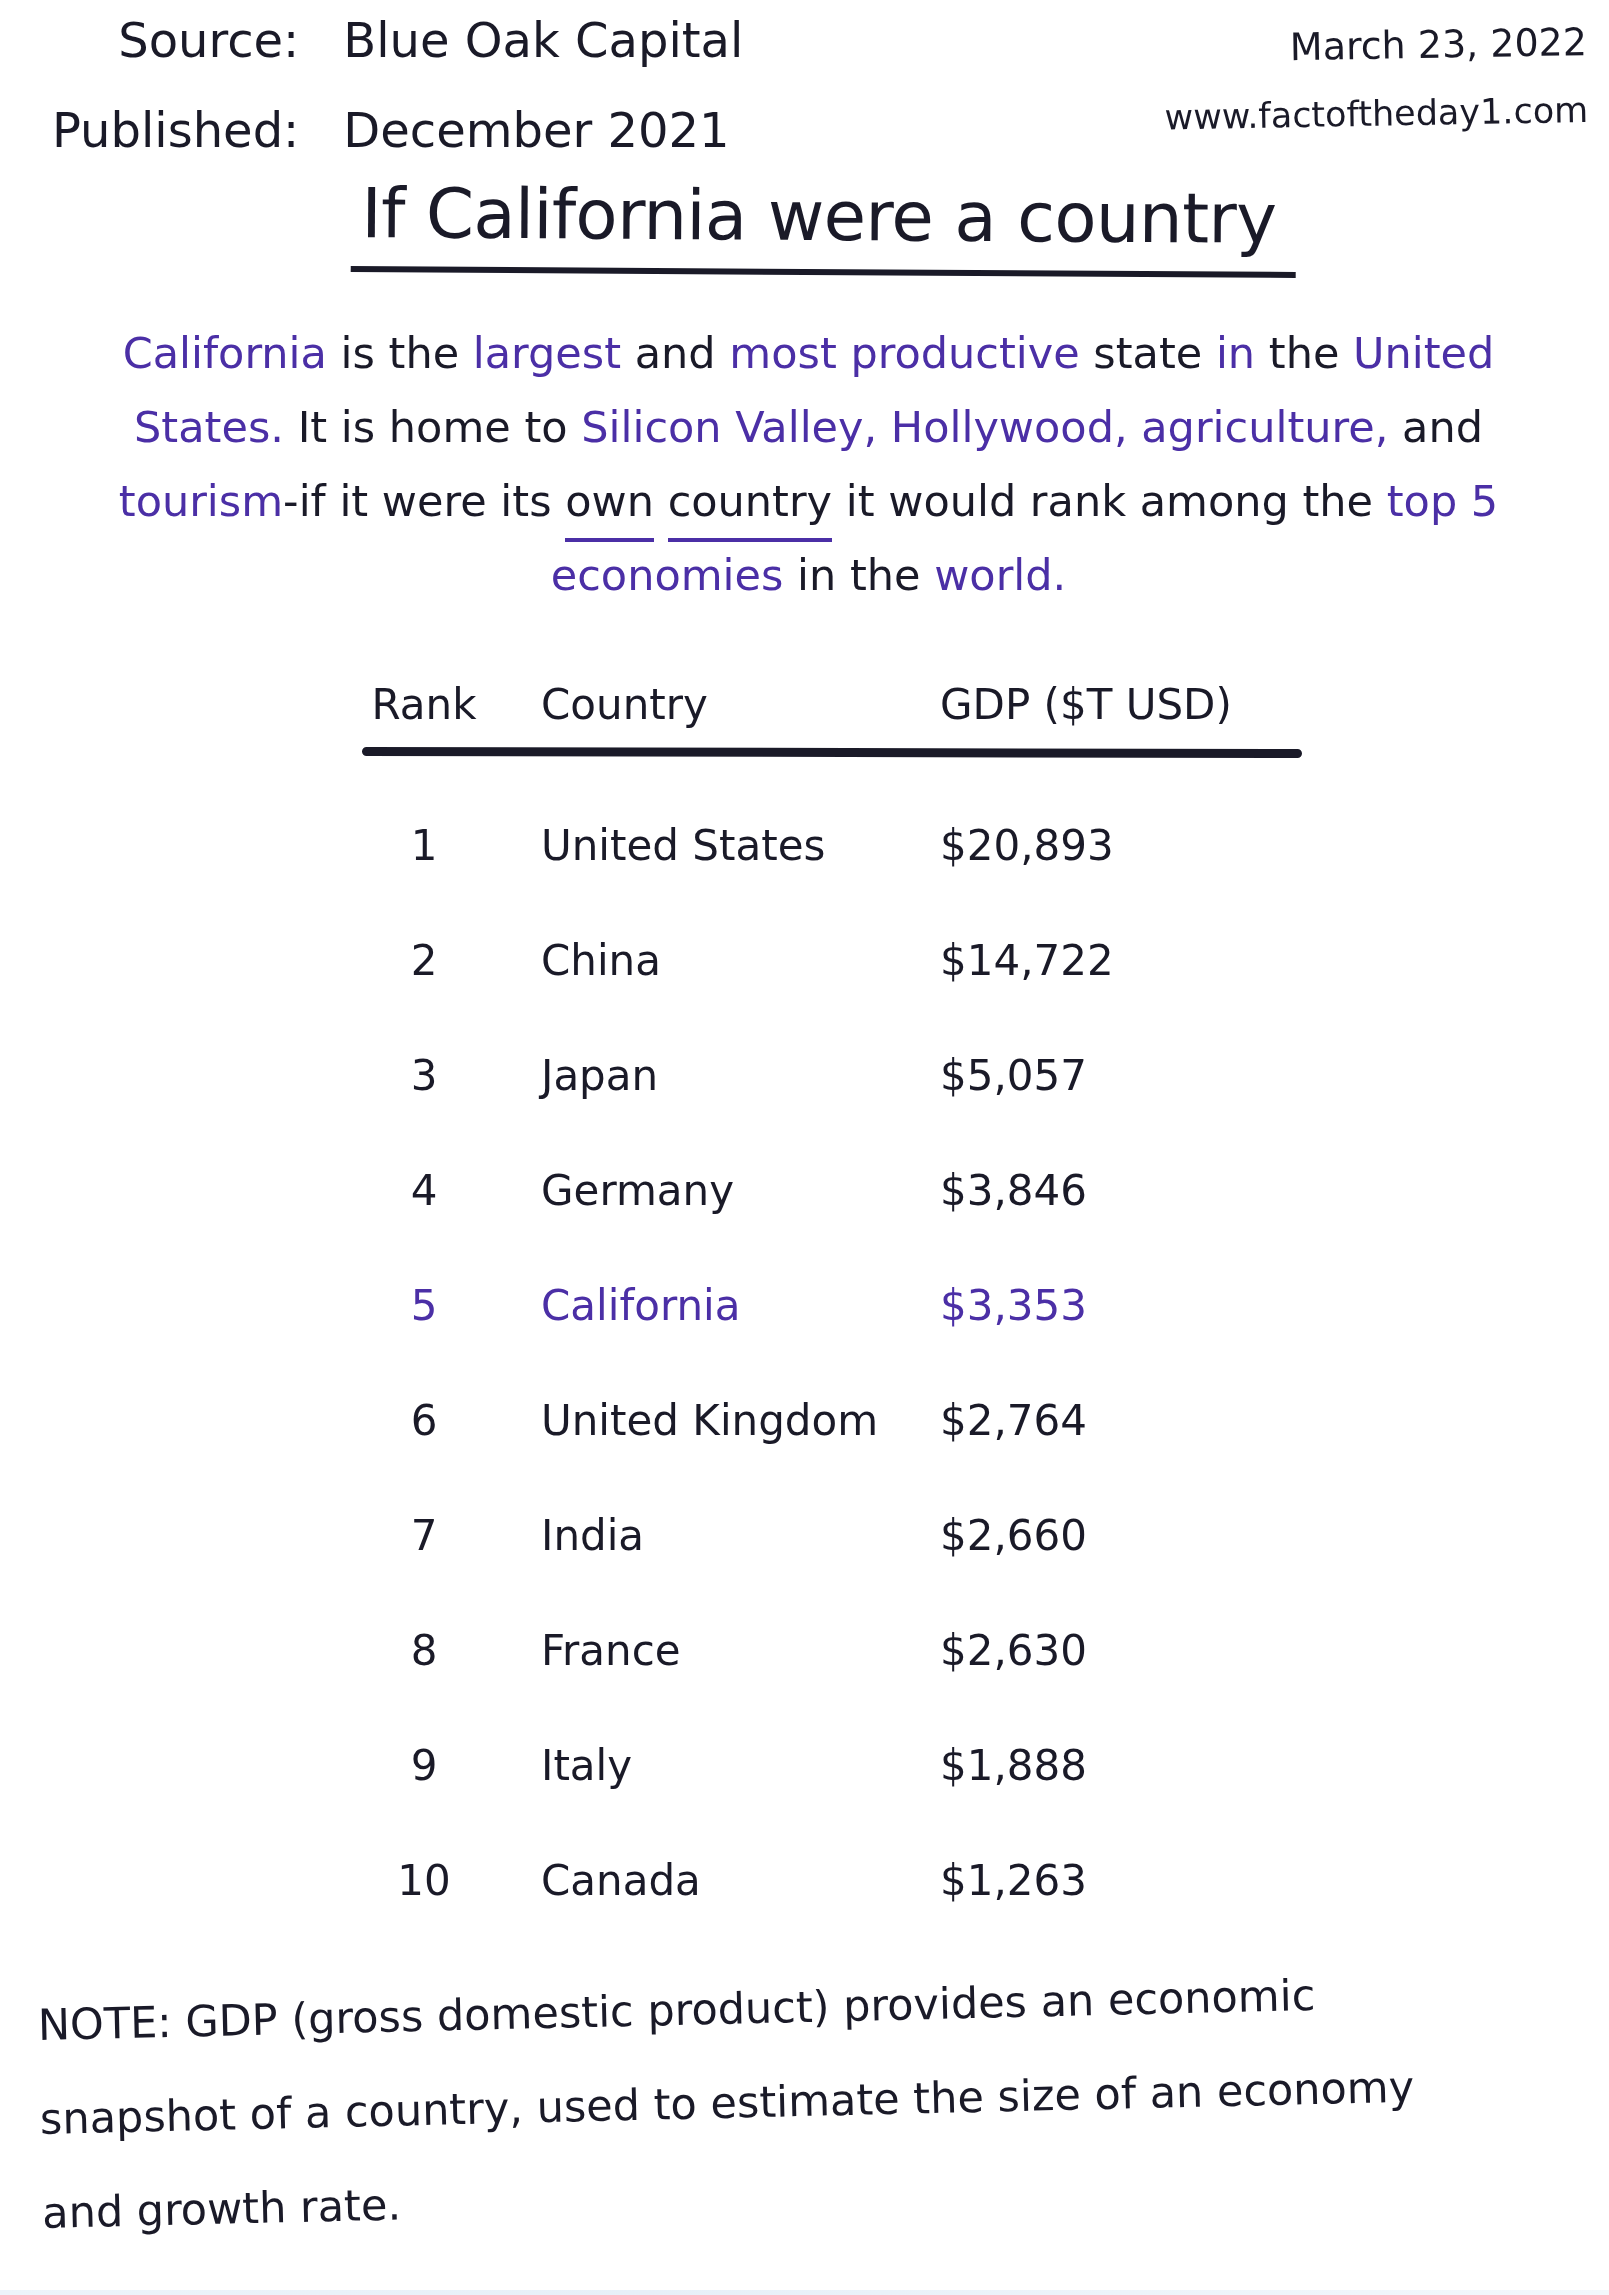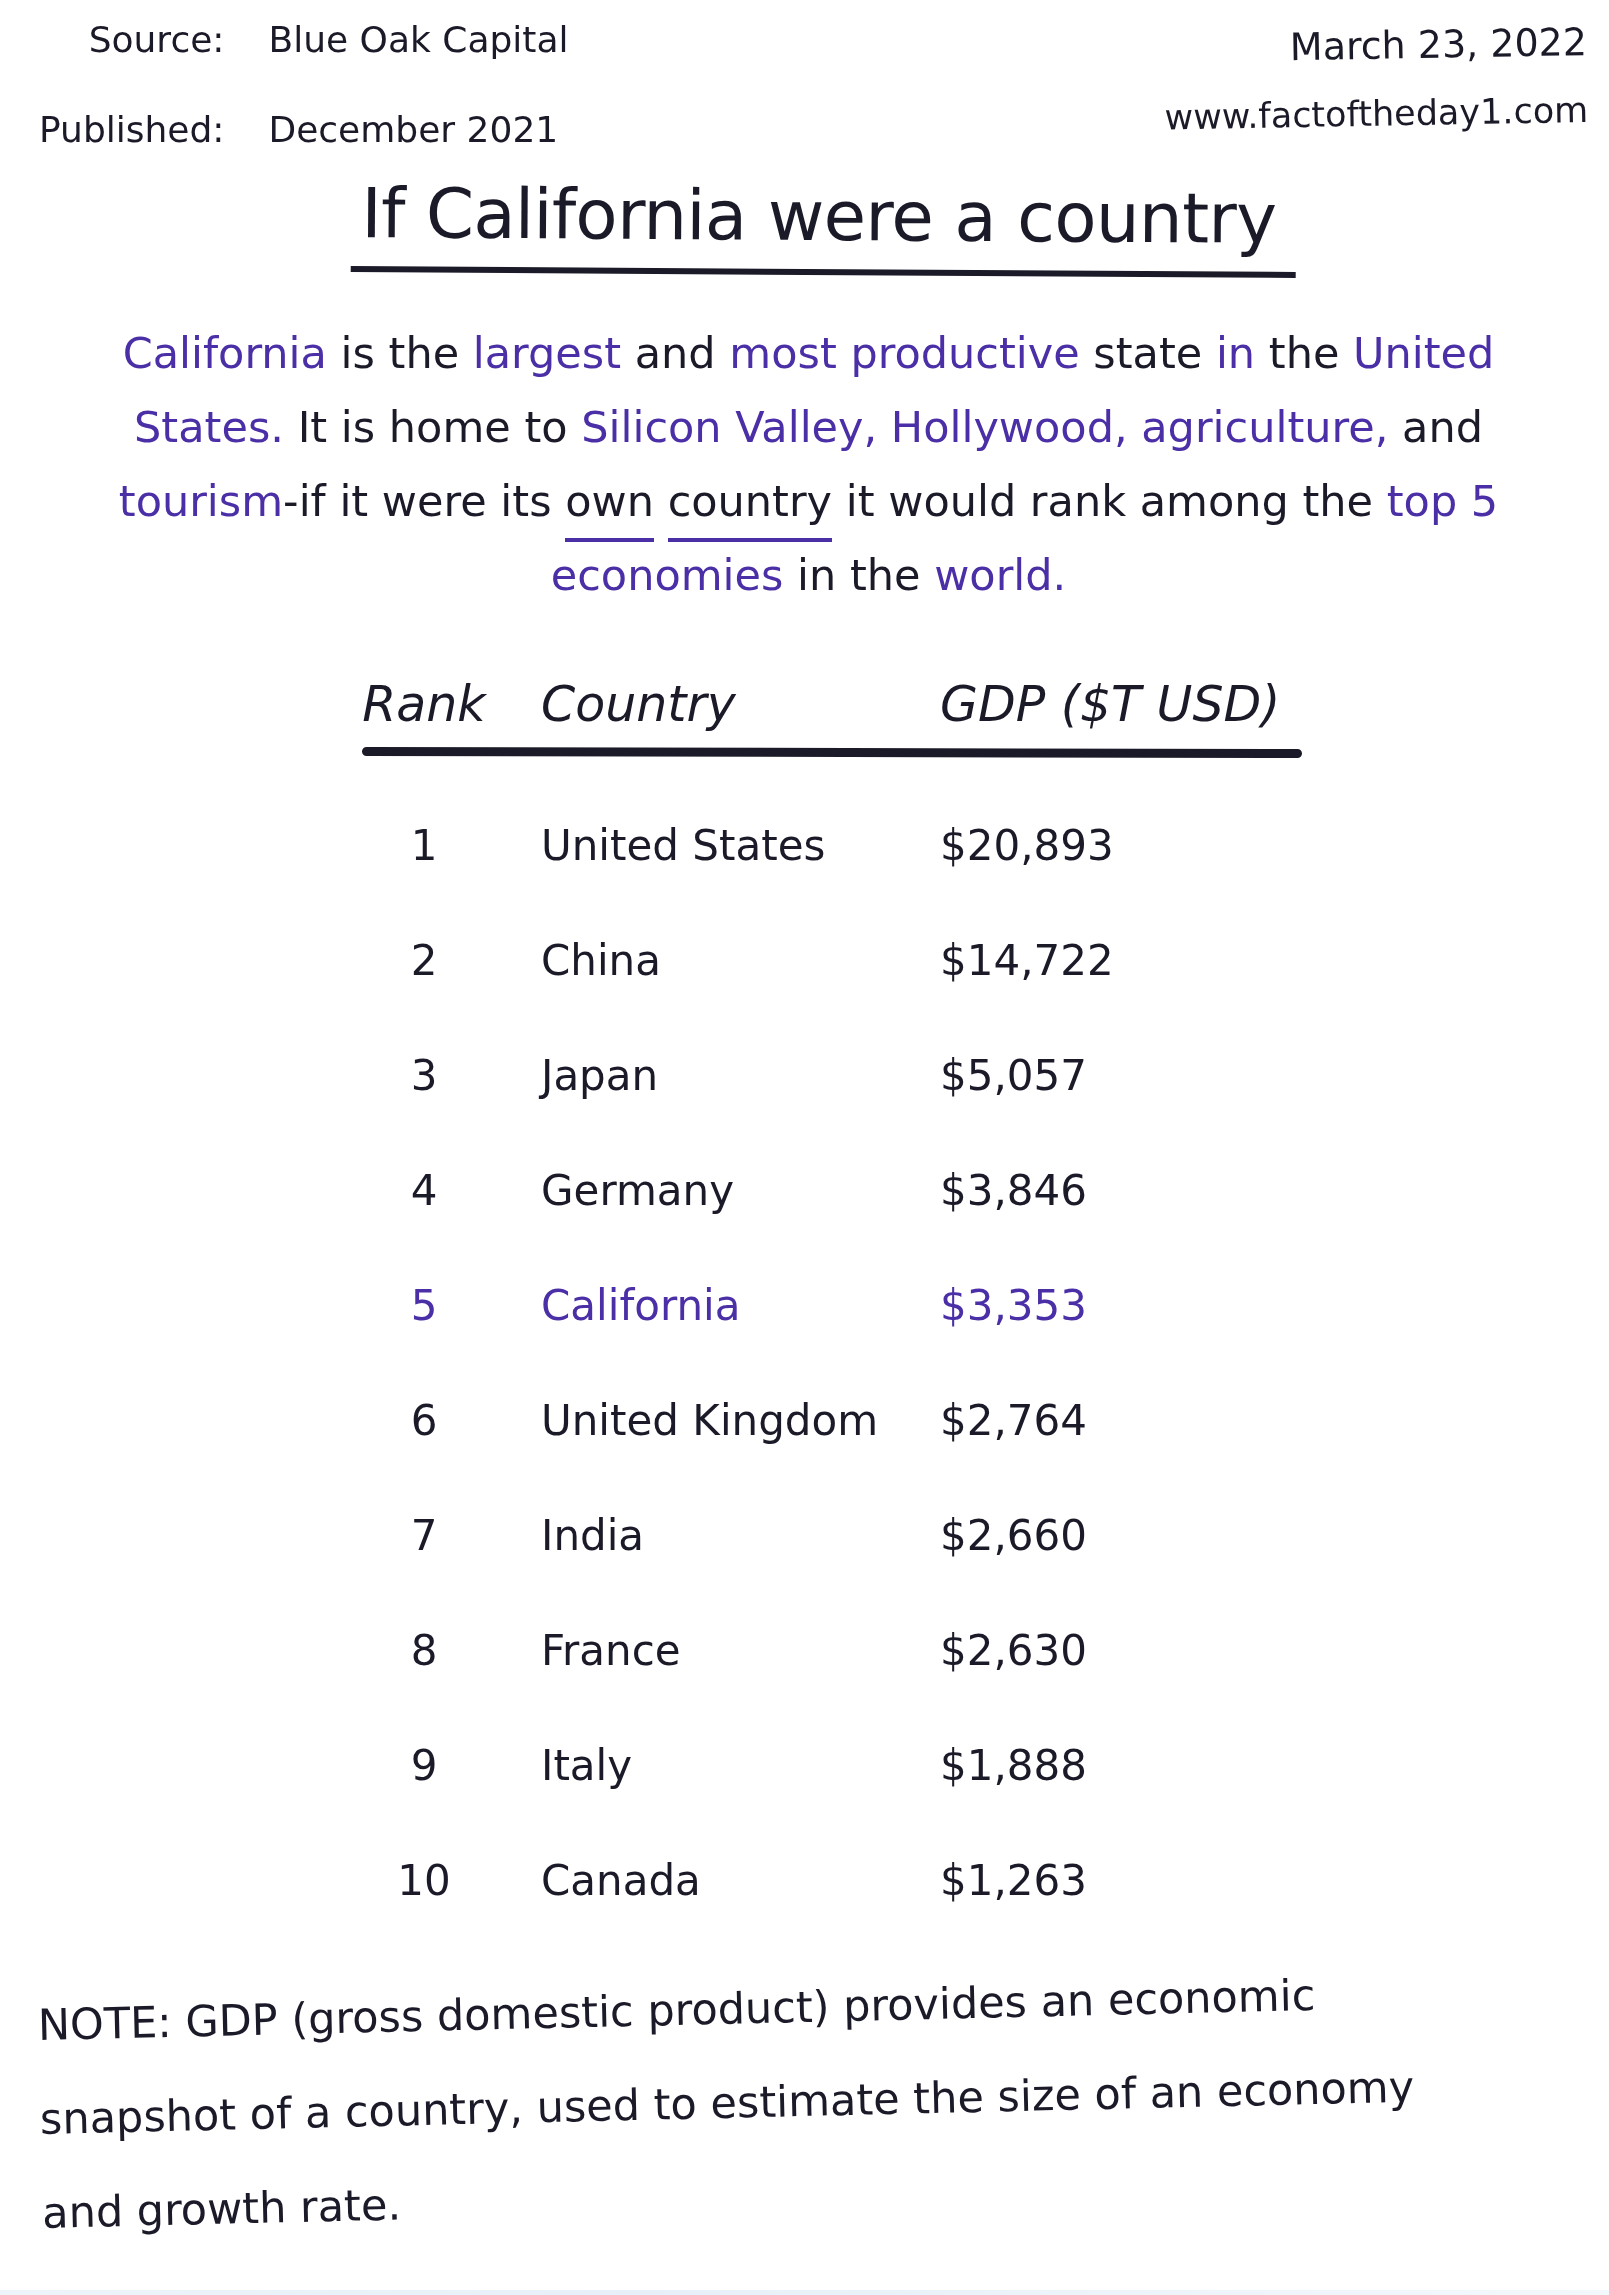--- a/index.html
+++ b/index.html
@@ -12,24 +12,24 @@
   .page{
     position:relative;
     width:1610px;height:2295px;
     background:var(--paper);
     color:var(--ink);
     font-family:"DejaVu Sans",sans-serif;
     overflow:hidden;
   }
   
   .meta{
-    position:absolute;top:17px;left:39px;
+    position:absolute;top:17px;left:52px;
     display:grid;grid-template-columns:auto auto;
     column-gap:38px;row-gap:10.4px;
-    font-size:36px;line-height:46px;gap:44px;
+    font-size:48px;line-height:46px;gap:44px;
   }
   .meta .lbl{text-align:right;}
   .top-right{
     position:absolute;top:19.5px;right:23.4px;
     text-align:right;transform:rotate(-1deg);transform-origin:100% 0;
   }
   .top-right .date{font-size:38px;margin-bottom:26px;}
   .top-right .website{font-size:35px;}
   
   .title-wrap{position:absolute;top:176px;left:0;width:100%;text-align:center;padding-left:36px;}
@@ -41,21 +41,21 @@
     transform:rotate(0.35deg);
   }
   
   .intro{position:absolute;top:316px;left:25px;width:1567px;font-size:43px;line-height:74px;text-align:center;}
   .intro-line{white-space:nowrap;}
   .seg.purple{color:var(--purple);}
   .seg.ink{color:var(--ink);}
   .seg.u{border-bottom:4.6px solid var(--purple);padding-bottom:12px;}
   
   .gdp-table{position:absolute;top:661px;left:362px;width:940px;}
-  .thead{display:grid;grid-template-columns:124px 397px 1fr;height:87px;align-items:center;font-size:49px;font-style:italic;}
+  .thead{display:grid;grid-template-columns:124px 397px 1fr;height:87px;align-items:center;font-size:42px;}
   .th-rank{text-align:center;}
   .th-country{padding-left:55px;}
   .th-gdp{padding-left:57px;white-space:nowrap;}
   .rule{height:8.5px;background:var(--ink);border-radius:4.6px;transform:rotate(0.12deg);}
   .tbody{margin-top:31px;}
   .trow{display:grid;grid-template-columns:124px 397px 1fr;height:115px;align-items:center;font-size:42px;}
   .trow .rank{text-align:center;}
   .trow .country{padding-left:55px;white-space:nowrap;}
   .trow .gdp{padding-left:57px;white-space:nowrap;}
   .trow.highlight{color:var(--purple);}

